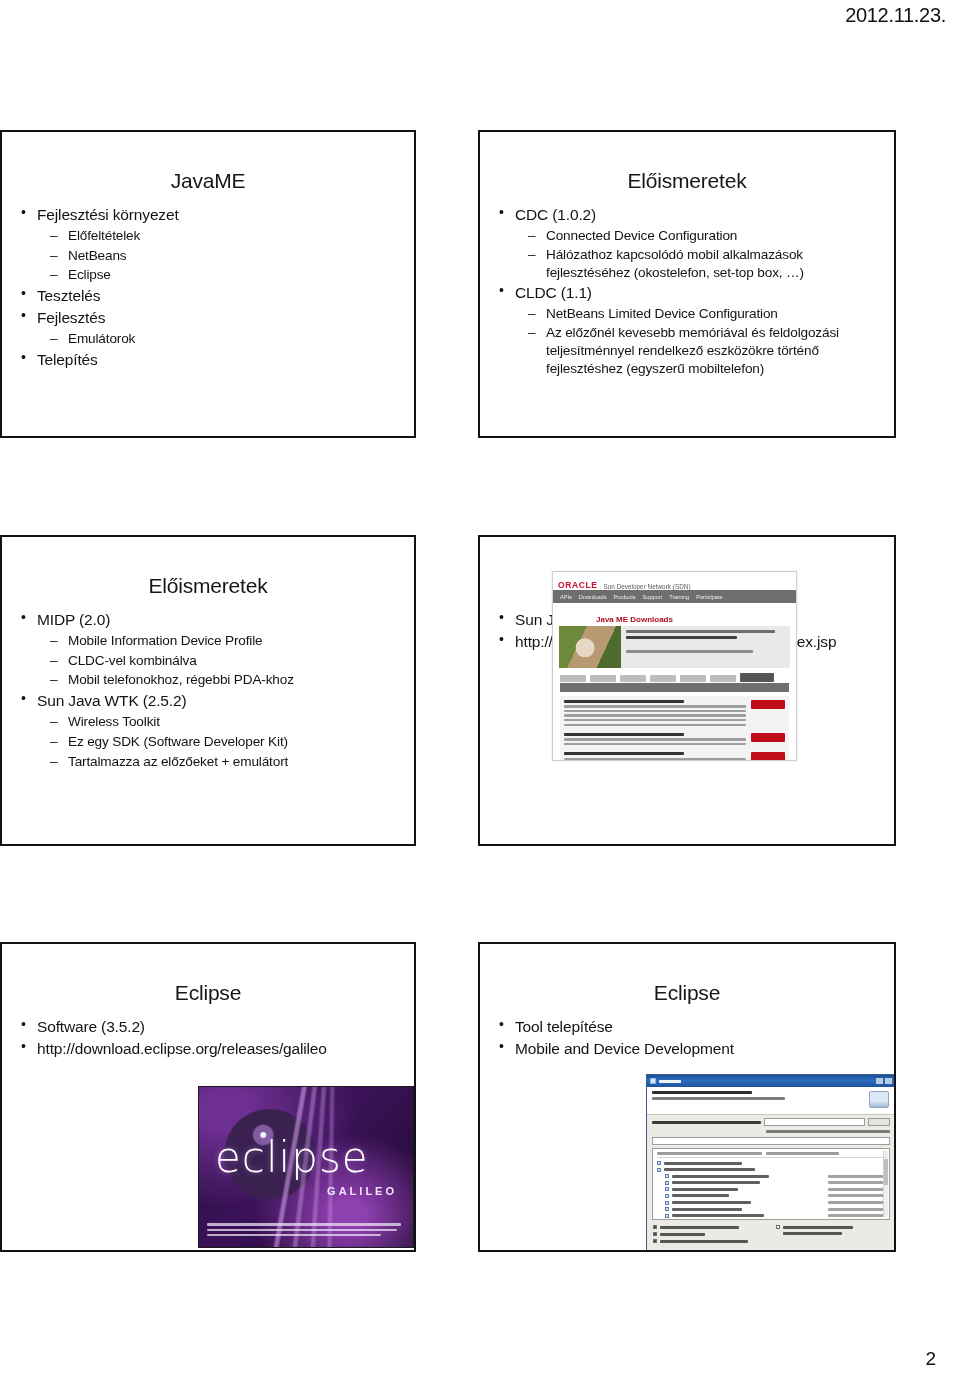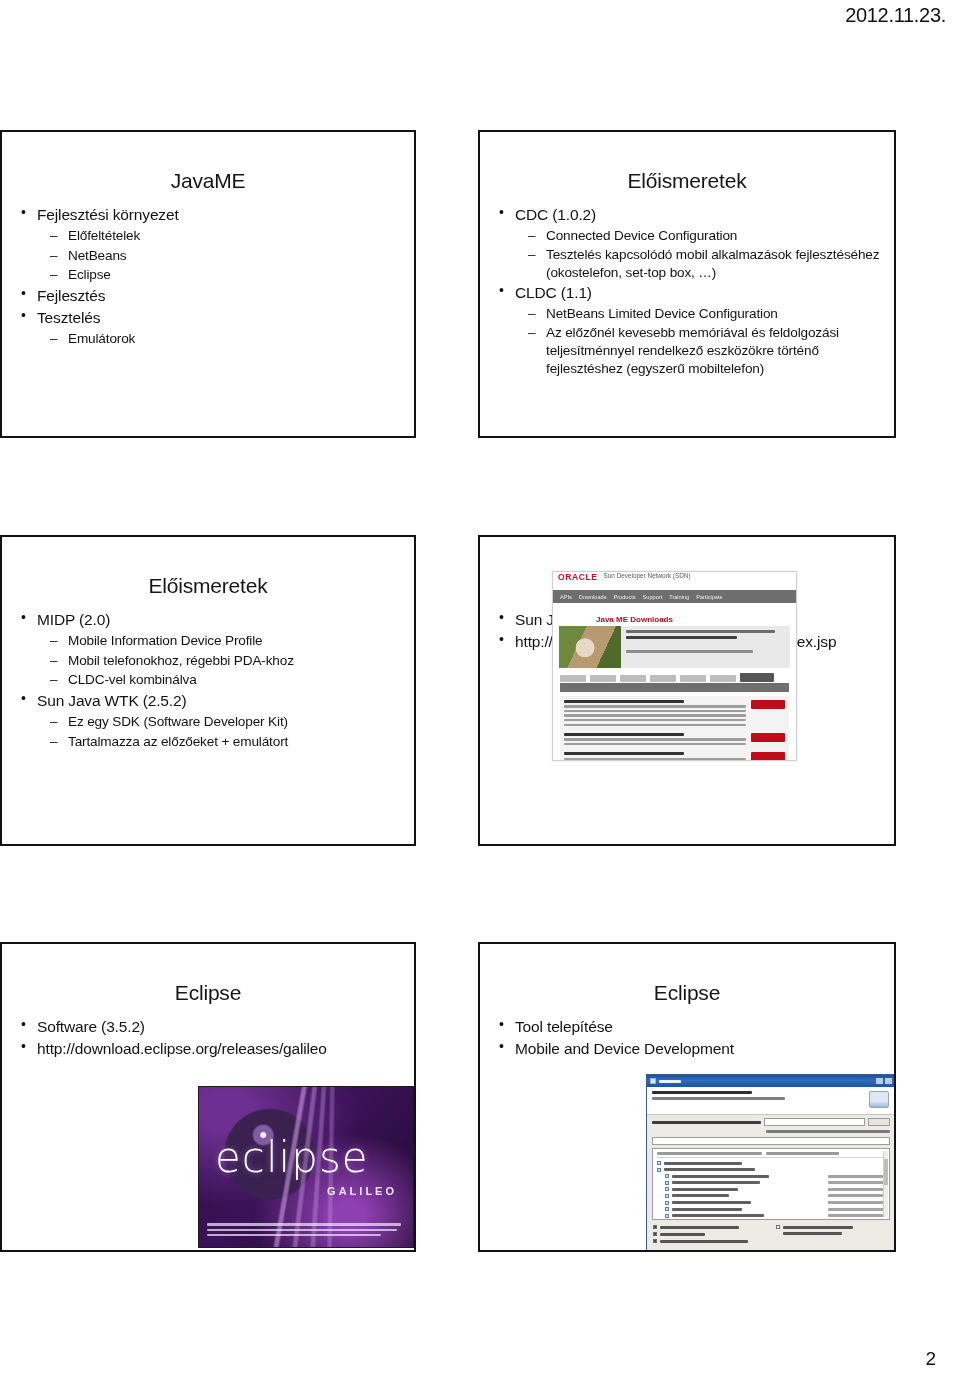--- a/index.html
+++ b/index.html
@@ -106,21 +106,21 @@
   
   #oracle-shot {
     left: 72px; top: 34px; width: 245px; height: 190px;
     background: #ffffff;
     border: 1px solid #cfcfcf;
     font-family: "Liberation Sans", sans-serif;
     overflow: hidden;
     box-shadow: 0 0 0 1px rgba(0,0,0,0.04);
   }
   #oracle-shot .o-top {
-    height: 18px; background: #ffffff; display: flex; align-items: flex-start;
+    height: 18px; background: #ffffff; display: flex; align-items: flex-end;
     padding: 0 5px; gap: 6px;
   }
   #oracle-shot .o-logo {
     color: #c8102e; font-weight: 700; font-size: 8.5px; letter-spacing: 0.6px;
   }
   #oracle-shot .o-sdn { color: #5a5a5a; font-size: 6.4px; }
   #oracle-shot .o-nav {
     height: 13px; background: #6e6e6e; display: flex; align-items: center;
     gap: 7px; padding: 0 7px;
   }
@@ -317,46 +317,48 @@
 <div class="page-date">2012.11.23.</div>
 <div class="page-number">2</div>
 
 <div class="slide" id="slide-1">
   <div class="slide-title">JavaME</div>
   <ul class="bullets">
     <li class="l1">Fejlesztési környezet</li>
     <li class="l2">Előfeltételek</li>
     <li class="l2">NetBeans</li>
     <li class="l2">Eclipse</li>
+    <li class="l1">Tesztelés</li>
     <li class="l1">Fejlesztés</li>
-    <li class="l1">Tesztelés</li>
     <li class="l2">Emulátorok</li>
+    <li class="l1">Telepítés</li>
   </ul>
 </div>
 
 <div class="slide" id="slide-2">
   <div class="slide-title">Előismeretek</div>
   <ul class="bullets">
     <li class="l1">CDC (1.0.2)</li>
     <li class="l2">Connected Device Configuration</li>
-    <li class="l2 wrap2">Tesztelés kapcsolódó mobil alkalmazások fejlesztéséhez (okostelefon, set-top box, …)</li>
+    <li class="l2 wrap2">Hálózathoz kapcsolódó mobil alkalmazások fejlesztéséhez (okostelefon, set-top box, …)</li>
     <li class="l1">CLDC (1.1)</li>
     <li class="l2">NetBeans Limited Device Configuration</li>
     <li class="l2 wrap2">Az előzőnél kevesebb memóriával és feldolgozási teljesítménnyel rendelkező eszközökre történő fejlesztéshez (egyszerű mobiltelefon)</li>
   </ul>
 </div>
 
 <div class="slide" id="slide-3">
   <div class="slide-title">Előismeretek</div>
   <ul class="bullets">
     <li class="l1">MIDP (2.0)</li>
     <li class="l2">Mobile Information Device Profile</li>
+    <li class="l2">CLDC-vel kombinálva</li>
     <li class="l2">Mobil telefonokhoz, régebbi PDA-khoz</li>
-    <li class="l2">CLDC-vel kombinálva</li>
     <li class="l1">Sun Java WTK (2.5.2)</li>
+    <li class="l2">Wireless Toolkit</li>
     <li class="l2">Ez egy SDK (Software Developer Kit)</li>
     <li class="l2">Tartalmazza az előzőeket + emulátort</li>
   </ul>
 </div>
 
 <div class="slide" id="slide-4">
   <div class="slide-title">Előfeltételek</div>
   <ul class="bullets">
     <li class="l1">Sun Java WTK (2.5.2)</li>
     <li class="l1">http://java.sun.com/javame/downloads/index.jsp</li>

